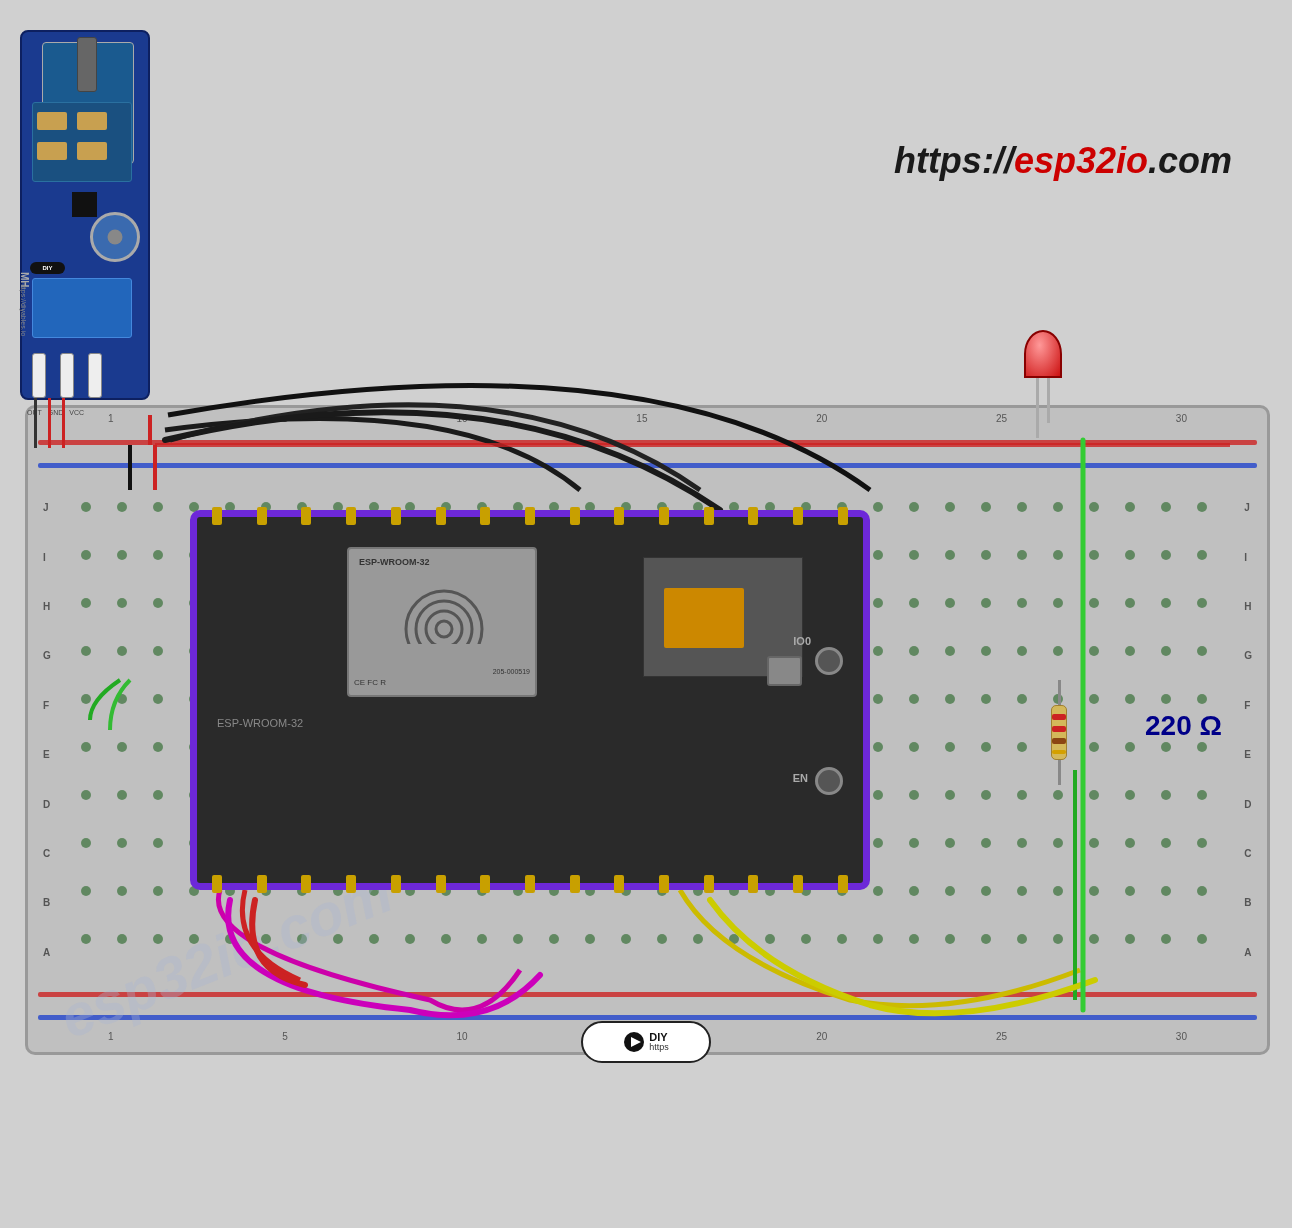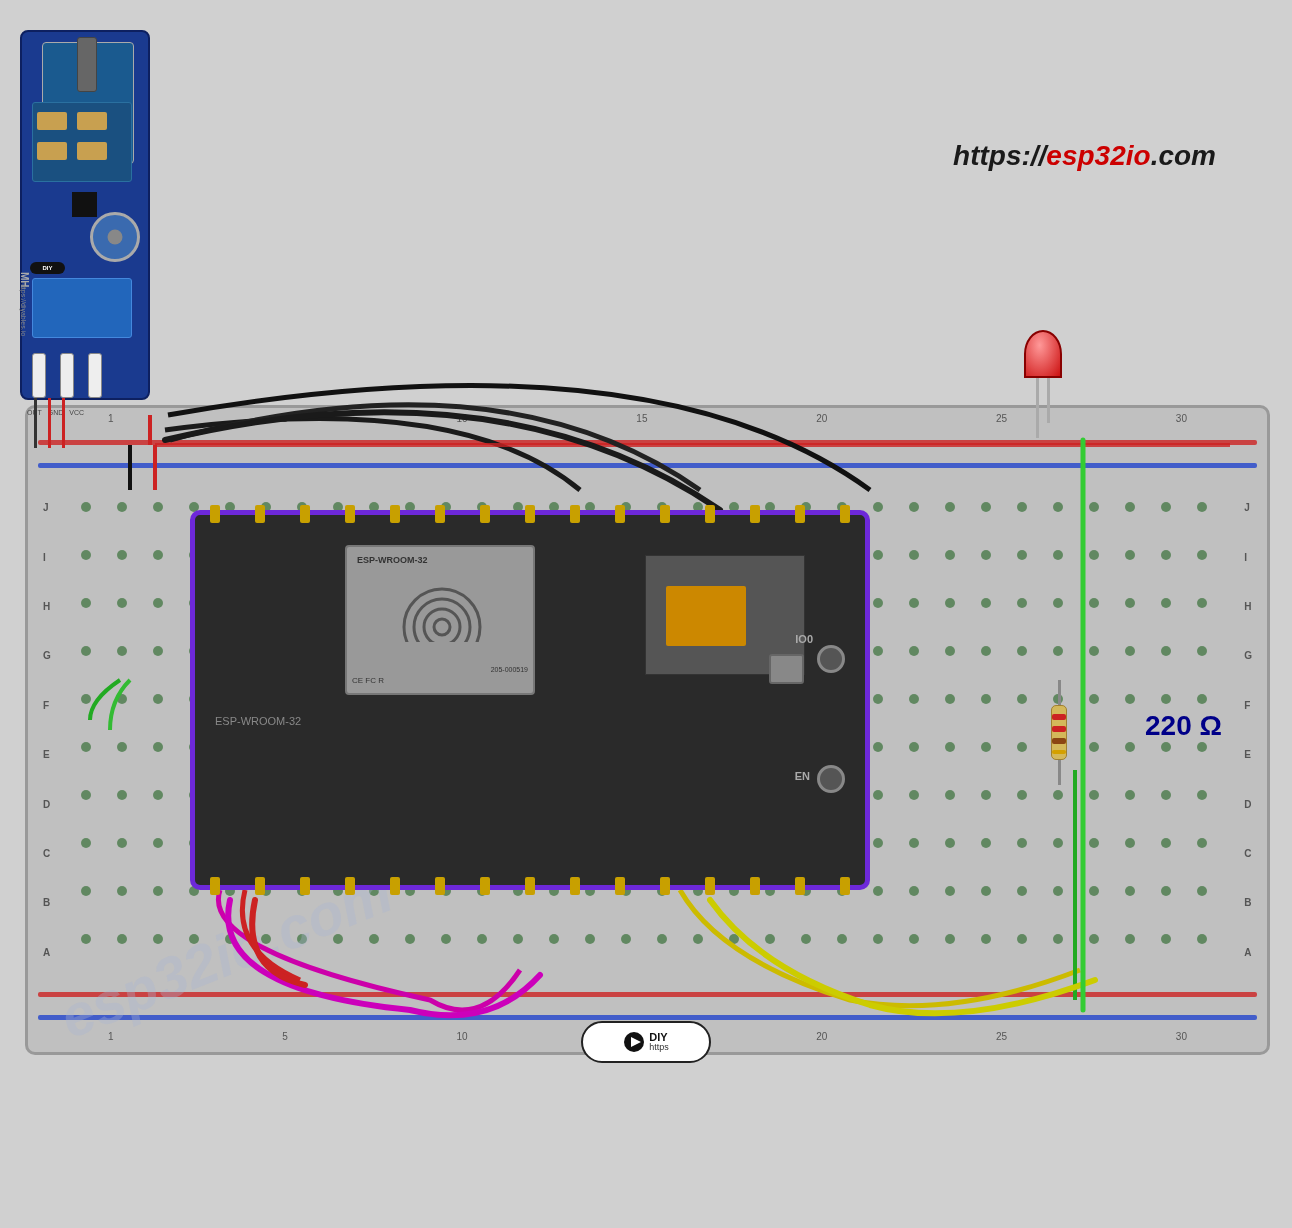--- a/index.html
+++ b/index.html
@@ -17,22 +17,22 @@
       width: 1292px;
       height: 1228px;
       position: relative;
       background: #d0d0d0;
     }
 
     
     .website-url {
       position: absolute;
       top: 140px;
-      right: 76px;
-      font-size: 28px;
+      right: 60px;
+      font-size: 36px;
       font-style: italic;
       font-weight: bold;
       color: #1a1a1a;
     }
     .website-url .https {
       color: #1a1a1a;
     }
     .website-url .esp {
       color: #cc0000;
     }
@@ -232,21 +232,21 @@
           <pattern id="holes" x="0" y="0" width="36" height="48" patternUnits="userSpaceOnUse">
             <circle cx="18" cy="24" r="5" fill="#4a7a4a" opacity="0.8"></circle>
           </pattern>
         </defs>
         <rect width="100%" height="100%" fill="url(#holes)"></rect>
       </svg>
     </div>
 
   </div>
 
-  <div style="position:absolute;top:510px;left:190px;width:680px;height:380px;background:#2a2a2a;border-radius:10px;border:5px solid #6d28d9;z-index:10;">
+  <div style="position:absolute;top:510px;left:190px;width:680px;height:380px;background:#2a2a2a;border-radius:10px;border:7px solid #6d28d9;z-index:10;">
 
     <div style="position:absolute;top:-10px;left:15px;right:15px;display:flex;justify-content:space-between;">
       <div style="width:10px;height:18px;background:#c8a000;border-radius:2px;"></div>
       <div style="width:10px;height:18px;background:#c8a000;border-radius:2px;"></div>
       <div style="width:10px;height:18px;background:#c8a000;border-radius:2px;"></div>
       <div style="width:10px;height:18px;background:#c8a000;border-radius:2px;"></div>
       <div style="width:10px;height:18px;background:#c8a000;border-radius:2px;"></div>
       <div style="width:10px;height:18px;background:#c8a000;border-radius:2px;"></div>
       <div style="width:10px;height:18px;background:#c8a000;border-radius:2px;"></div>
       <div style="width:10px;height:18px;background:#c8a000;border-radius:2px;"></div>

